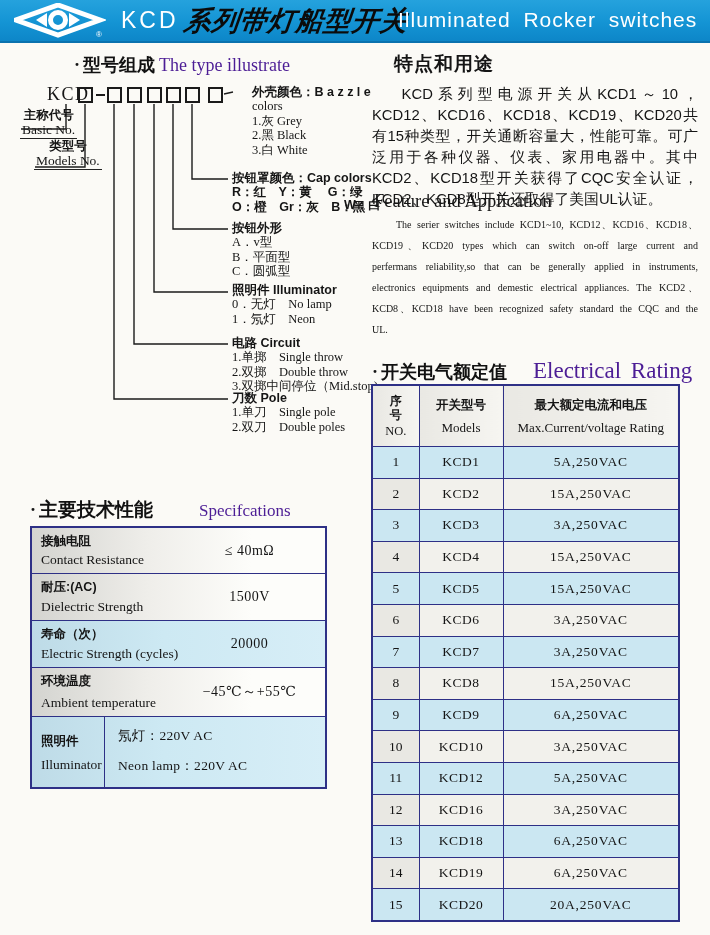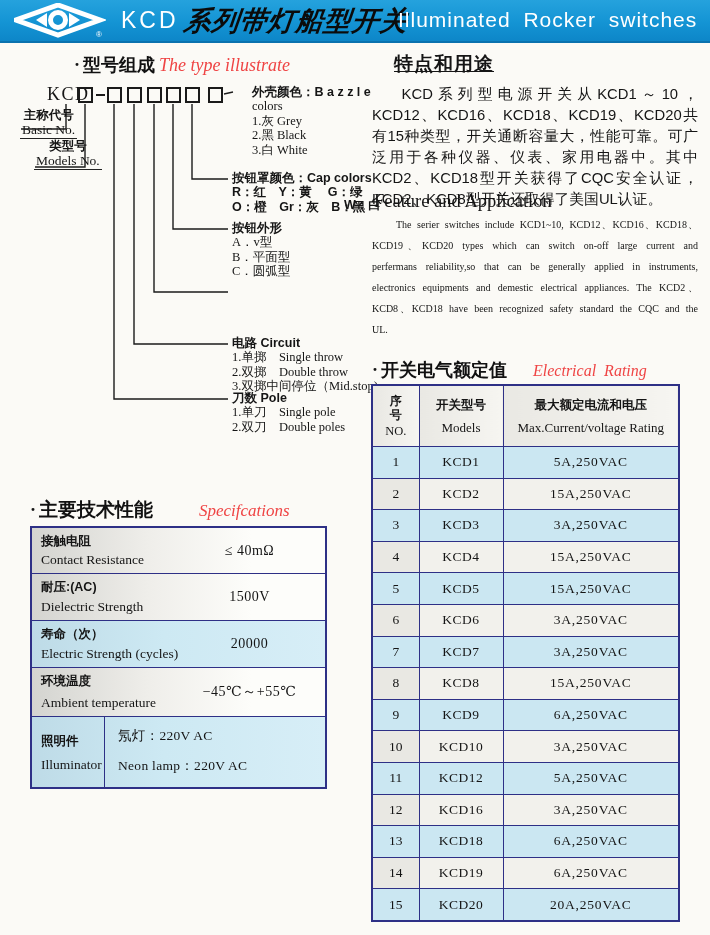--- a/index.html
+++ b/index.html
@@ -15,48 +15,48 @@
          font-family:"Liberation Sans","DejaVu Sans",sans-serif;font-size:23px;letter-spacing:3px;}
   .title-zh{position:absolute;left:184px;top:3px;color:#0b0b0b;
             font-family:"Liberation Sans","DejaVu Sans",sans-serif;font-weight:bold;
             font-style:italic;font-size:27px;letter-spacing:1px;transform:skewX(-6deg);}
   .title-en{position:absolute;left:398px;top:8px;color:#fff;
             font-family:Liberation Sans, sans-serif;font-size:21px;letter-spacing:1px;word-spacing:6px;}
 
   
   .sec-title{position:absolute;white-space:nowrap;}
   .sec-title .zh{font-family:"Liberation Sans","DejaVu Sans",sans-serif;font-weight:bold;font-size:18px;color:#111;}
-  .sec-title .en{font-size:18px;color:#ef4444;font-style:italic;}
+  .sec-title .en{font-size:18px;color:#4c1d95;}
   .bullet{font-weight:bold;font-size:18px;margin-right:3px;}
 
   
   .kcd-text{position:absolute;left:47px;top:84px;font-size:18px;letter-spacing:1.5px;}
   .code-box{position:absolute;top:87px;width:15px;height:16px;box-sizing:border-box;
             border:2px solid #1a1a1a;background:transparent;}
   .diagram-lines{position:absolute;left:0;top:0;width:710px;height:935px;pointer-events:none;}
   .lab{position:absolute;text-align:center;}
   .lab .zh{display:block;font-family:"Liberation Sans","DejaVu Sans",sans-serif;font-weight:bold;font-size:12.5px;line-height:14px;}
   .lab .en{display:block;font-size:13.5px;line-height:15px;border-bottom:1.2px solid #222;padding:0 2px 1px 2px;}
   .anno{position:absolute;left:232px;font-size:12.5px;line-height:13.2px;white-space:nowrap;}
   .anno .h{font-family:"Liberation Sans","DejaVu Sans",sans-serif;font-weight:bold;font-size:12.5px;}
   .anno div{margin-bottom:1.2px;}
   .cap-tail{position:absolute;left:344px;top:197px;font-size:12.5px;font-family:"Liberation Sans","DejaVu Sans",sans-serif;font-weight:bold;}
 
   
   .feat-head{position:absolute;left:394px;top:51px;font-family:"Liberation Sans","DejaVu Sans",sans-serif;
-             font-weight:bold;font-size:19px;letter-spacing:1px;text-decoration:underline;}
+             font-weight:bold;font-size:19px;letter-spacing:1px;}
   .para{position:absolute;left:372px;width:326px;text-align:justify;}
   .para-zh{top:84px;font-size:14.8px;line-height:21px;text-indent:2em;
            font-family:"Liberation Sans","DejaVu Sans",sans-serif;}
   .feat-head-en{position:absolute;left:374px;top:191px;font-size:18.5px;}
   .para-en{top:214px;font-size:10px;line-height:21px;text-indent:2.4em;word-spacing:2px;}
 
   
   .rating-head{position:absolute;left:372px;top:358px;white-space:nowrap;}
-  .rating-head .en{margin-left:22px;font-size:16px;word-spacing:4px;}
+  .rating-head .en{margin-left:22px;font-size:23px;word-spacing:4px;}
   table.rating{position:absolute;left:371px;top:384px;width:309px;border-collapse:collapse;
                border:2.5px solid #2e3086;table-layout:fixed;}
   table.rating th,table.rating td{border:1.5px solid #2e3086;text-align:center;padding:0;}
   table.rating thead th{height:60px;background:linear-gradient(90deg,#e9e8e3,#f6f5f1);vertical-align:middle;}
   th .h-zh{display:block;font-family:"Liberation Sans","DejaVu Sans",sans-serif;font-weight:bold;font-size:12.5px;line-height:15px;}
   th .h-en{display:block;font-size:13px;line-height:15px;font-weight:normal;margin-top:7px;}
   th .no-l{display:block;font-family:"Liberation Sans","DejaVu Sans",sans-serif;font-weight:bold;font-size:12px;line-height:14px;}
   th .no-en{display:block;font-size:12.5px;line-height:14px;font-weight:normal;margin-top:2px;}
   table.rating tbody td{height:30.6px;font-size:13.5px;}
   table.rating tbody tr:nth-child(odd) td{background:#cbe7f2;}
@@ -158,20 +158,25 @@
     <div class="h">R：红　Y：黄　 G：绿</div>
     <div class="h">O：橙　Gr：灰　B：黑</div>
   </div>
   <div class="cap-tail">W：白</div>
   <div class="anno" style="top:222px;">
     <div class="h">按钮外形</div>
     <div>A．v型</div>
     <div>B．平面型</div>
     <div>C．圆弧型</div>
   </div>
+  <div class="anno" style="top:284px;">
+    <div class="h">照明件 Illuminator</div>
+    <div>0．无灯　No lamp</div>
+    <div>1．氖灯　Neon</div>
+  </div>
   <div class="anno" style="top:337px;">
     <div class="h">电路 Circuit</div>
     <div>1.单掷　Single throw</div>
     <div>2.双掷　Double throw</div>
     <div>3.双掷中间停位（Mid.stop)</div>
   </div>
   <div class="anno" style="top:392px;">
     <div class="h">刀数 Pole</div>
     <div>1.单刀　Single pole</div>
     <div>2.双刀　Double poles</div>

